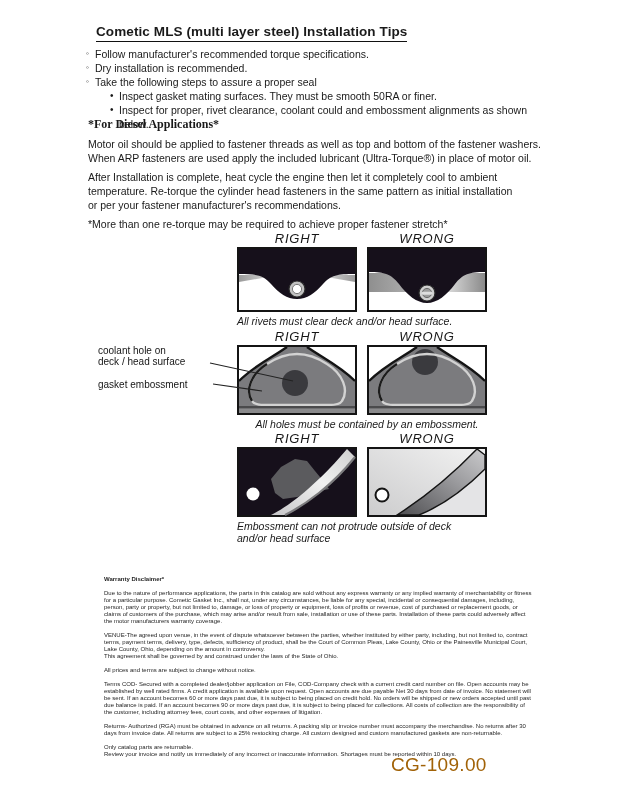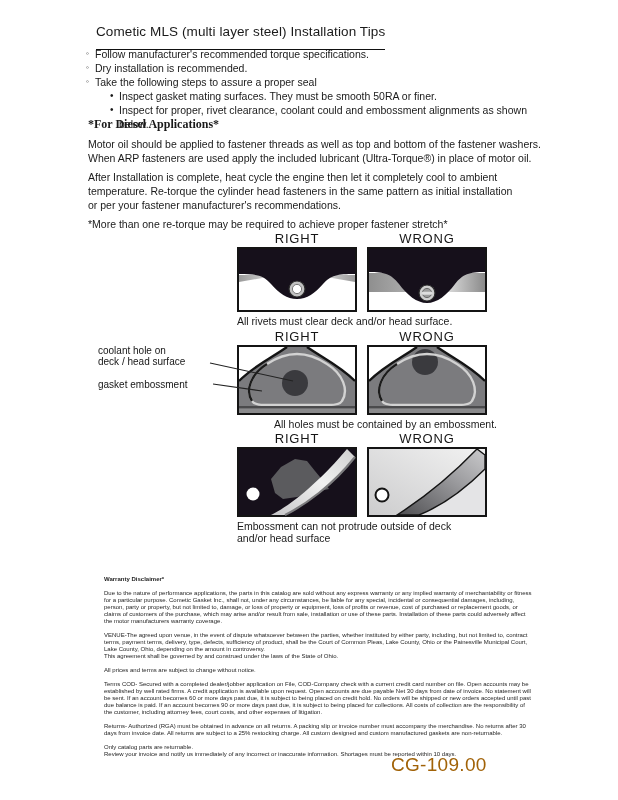--- a/index.html
+++ b/index.html
@@ -1,37 +1,37 @@
 <!DOCTYPE html>
 <html><head>
 <meta charset="utf-8">
 <style>
   html,body{margin:0;padding:0;background:#fff;}
   .page{
     position:relative;width:618px;height:800px;background:#ffffff;
     font-family:"Liberation Sans","DejaVu Sans",sans-serif;color:#1a1a1a;overflow:hidden;
   }
   .title{
-    position:absolute;left:96px;top:24px;font-size:13.5px;font-weight:normal;
-    border-bottom:1.6px solid #111;padding-bottom:10px;letter-spacing:.1px;white-space:nowrap;
+    position:absolute;left:96px;top:24px;font-size:13.5px;font-weight:bold;
+    border-bottom:1.6px solid #111;padding-bottom:2px;letter-spacing:.1px;white-space:nowrap;
   }
   .bullets{position:absolute;left:86px;top:47px;width:470px;font-size:10.5px;line-height:14px;}
   .b-row{display:flex;}
   .b-marker{width:9px;font-size:8px;line-height:14px;flex:0 0 9px;}
   .b-sub{padding-left:24px;}
   .b-sub .b-marker{font-size:10px;}
   .diesel{position:absolute;left:88px;top:117px;width:460px;font-size:10.5px;line-height:14px;}
   .diesel h2{font-size:12px;font-weight:bold;margin:0 0 6px 0;font-family:Liberation Serif, serif;}
   .diesel p{margin:0 0 5px 0;}
-  .diagram{position:absolute;left:237px;width:260px;}
+  .diagram{position:absolute;left:237px;width:260px;font-style:italic;}
   .dg-labels{display:flex;gap:10px;font-size:13px;letter-spacing:.8px;color:#161616;}
   .dg-labels div{width:120px;text-align:center;}
   .dg-boxes{display:flex;gap:10px;margin-top:1px;}
   .dg-caption{font-size:10.5px;line-height:12px;margin-top:3px;white-space:nowrap;}
-  .dg-caption.center{text-align:right;white-space:normal;}
+  .dg-caption.center{text-align:center;white-space:normal;}
   .side-label{position:absolute;width:112px;text-align:left;font-size:10px;line-height:11px;color:#161616;}
   .leader-svg{position:absolute;left:204px;top:356px;z-index:5;}
   .legal{position:absolute;left:104px;top:576px;width:428px;font-size:6px;line-height:7px;color:#1f1f1f;}
   .legal h3{font-size:6px;font-weight:bold;margin:0 0 7px 0;}
   .legal p{margin:0 0 7px 0;}
   .legal p.tight{margin:0;}
   .footer-code{position:absolute;left:391px;top:754px;font-size:19px;color:#a16207;letter-spacing:.3px;}
   svg{display:block;}
 </style>
 </head>

